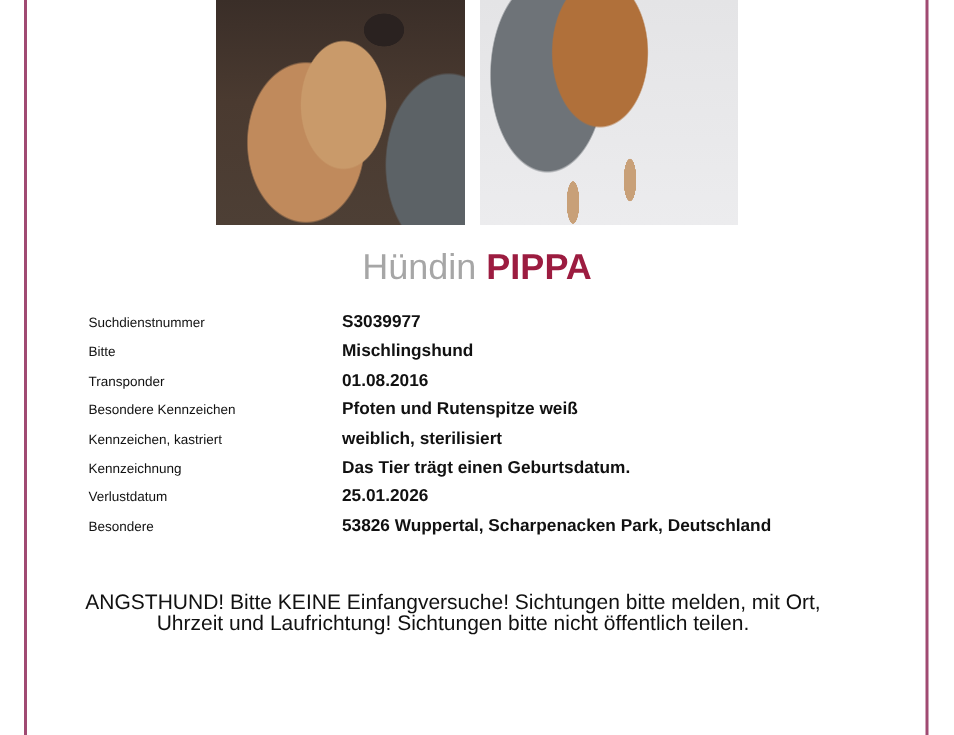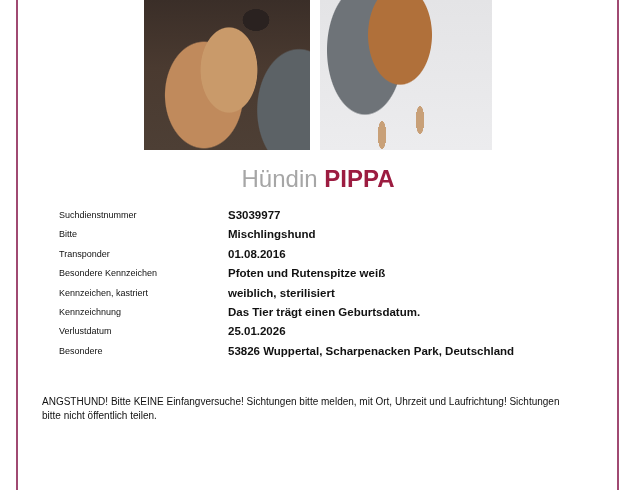--- a/index.html
+++ b/index.html
@@ -24,21 +24,21 @@
       radial-gradient(ellipse 6px 20px at 62px 135px, #c8a078 0 70%, transparent 72%),
       linear-gradient(180deg, #e4e4e6 0%, #ececee 100%);
   }
   .title { position:absolute; top:163px; left:0; width:636px; text-align:center; font-size:24px; line-height:32px; }
   .title .prefix { color:#a6a6a6; }
   .title .name { color:#9c1c40; font-weight:bold; }
   .rows { position:absolute; left:42px; top:209px; width:560px; }
   .row { height:19.4px; position:relative; }
   .row .lbl { position:absolute; left:17px; top:0; font-size:9px; color:#111; line-height:13px; }
   .row .val { position:absolute; left:186px; top:0; font-size:11.5px; font-weight:bold; color:#111; line-height:13px; }
-  .note { position:absolute; left:42px; top:395px; width:520px; font-size:10px; color:#111; line-height:13.5px; }
+  .note { position:absolute; left:42px; top:395px; width:520px; font-size:14px; color:#111; line-height:13.5px;text-align:center; }
 </style>
 </head>
 <body>
 
 <div class="border-left"></div>
 <div class="border-right"></div>
 
 <div class="photo photo-left" title="Beige Hündin sitzt auf grauem Sofa"></div>
 <div class="photo photo-right" title="Hündin mit grauem Mantel im Schnee"></div>
 

